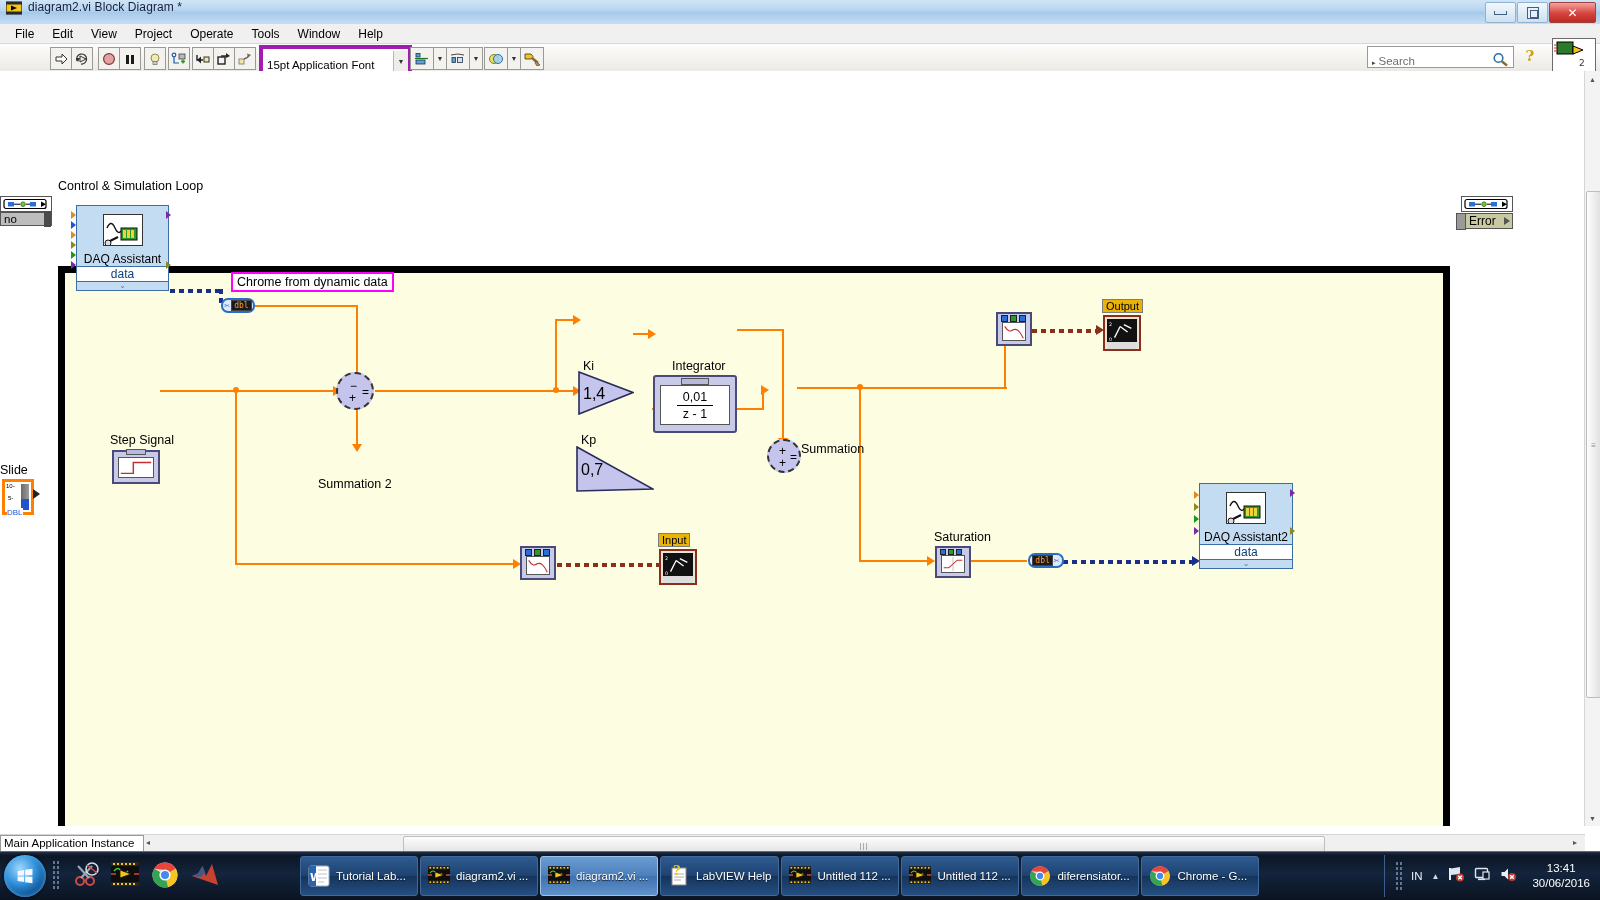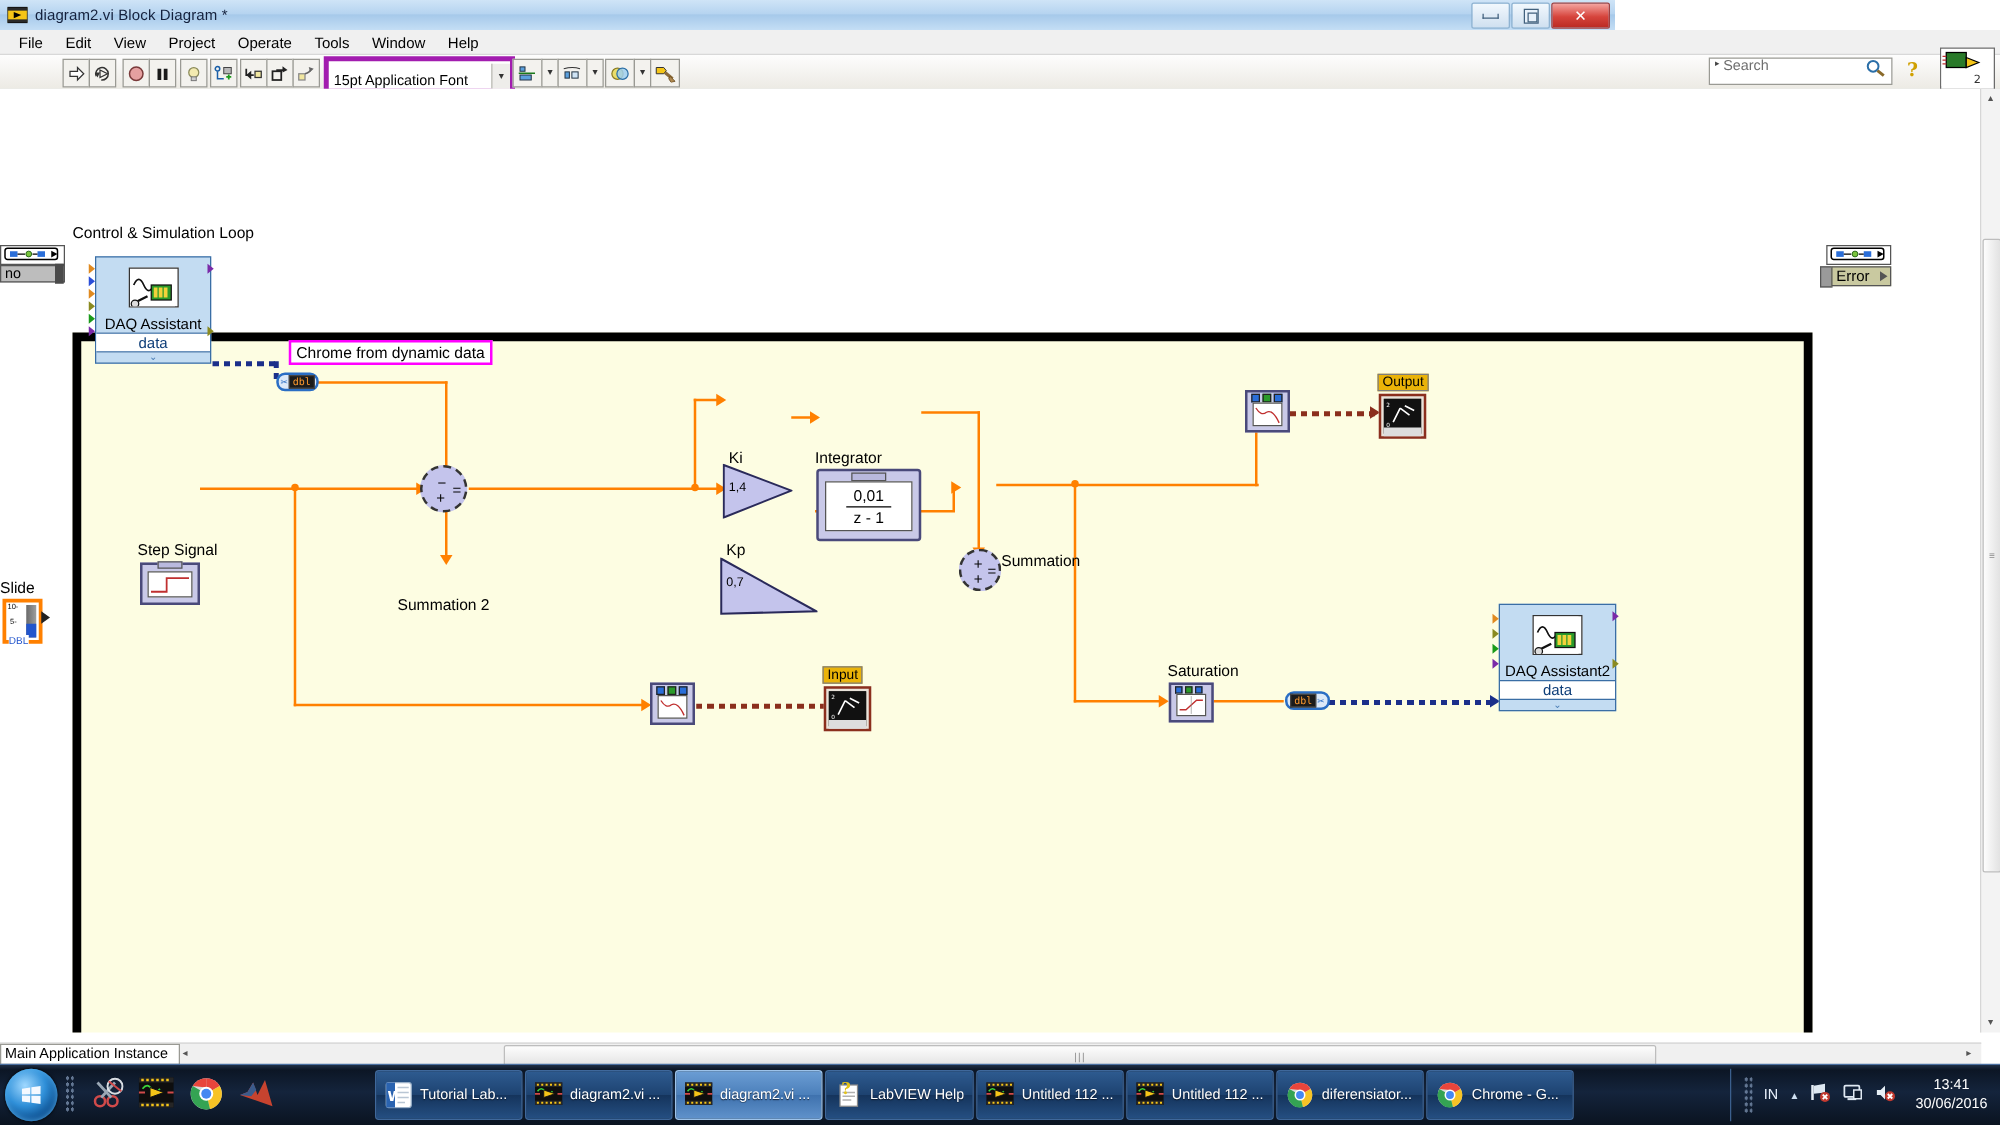--- a/index.html
+++ b/index.html
@@ -6,24 +6,24 @@
   body{
     width:1600px;height:900px;overflow:hidden;
     font-family:"Liberation Sans", sans-serif;
     background:#ffffff;
     -webkit-font-smoothing:none;
   }
   #app{position:relative;width:1600px;height:900px;}
 
   
   .titlebar{
-    position:absolute;left:0;top:0;width:1292px;height:24px;
+    position:absolute;left:0;top:0;width:1600px;height:24px;
     background:linear-gradient(to bottom,#cfe4f7 0%,#b6d4f0 45%,#a6c9ea 50%,#c4def5 100%);
     border-bottom:1px solid #7aa6cc;
-    display:flex;align-items:center;
+    display:flex;
   }
   .tb-icon{width:16px;height:16px;margin-left:6px;margin-right:6px;position:relative;flex:0 0 auto;}
   .tb-title{font-size:12px;color:#14213d;letter-spacing:.1px;}
   .winbtns{position:absolute;right:4px;top:2px;display:flex;gap:1px;}
   .wb{width:29px;height:19px;border:1px solid #8fb3d1;border-radius:2px;
       background:linear-gradient(to bottom,#f2f8fd,#cfe0f0);
       display:flex;align-items:center;justify-content:center;}
   .wb.close{width:45px;border:1px solid #a04040;
       background:linear-gradient(to bottom,#f4a4a0,#d6443c 55%,#bb2b24);}
   .wb span{font-size:11px;color:#2b3a52;font-family:"DejaVu Sans",sans-serif;}
@@ -54,21 +54,21 @@
   .tbtn.lone{margin-right:0;}
   .fontbox{
     position:absolute;left:259px;top:45px;width:145px;height:22px;
     border:4px solid #a21caf;background:#fff;display:flex;align-items:flex-end;
   }
   .fontbox .fl{font-size:11.5px;color:#000;padding-left:4px;flex:1;white-space:nowrap;}
   .fontbox .fa{width:14px;height:20px;border-left:1px solid #b9b9b3;background:#eeedea;
     display:flex;align-items:center;justify-content:center;font-size:7px;color:#333;}
   .searchbox{
     position:absolute;right:86px;top:46px;width:145px;height:20px;
-    border:1px solid #9a9a94;background:#fff;display:flex;align-items:flex-start;
+    border:1px solid #9a9a94;background:#fff;display:flex;align-items:flex-end;
   }
   .searchbox .sarr{font-size:7px;color:#444;padding:0 3px 0 4px;}
   .searchbox .sph{font-size:11.5px;color:#6e6e6e;flex:1;}
   .helpq{position:absolute;right:60px;top:45px;width:20px;height:22px;
     display:flex;align-items:center;justify-content:center;
     font-size:15px;color:#d0a000;font-weight:bold;font-family:"DejaVu Serif",serif;}
   .ctxhelp{position:absolute;right:4px;top:38px;width:42px;height:32px;
     border:1px solid #6b6b6b;background:#fff;overflow:hidden;}
 
   
@@ -94,21 +94,21 @@
       text-align:center;font-size:12px;color:#0d3d78;background:#fff;}
   .daq .daq-chev{width:100%;text-align:center;font-size:8px;color:#4a7db5;line-height:8px;}
   .term{position:absolute;width:0;height:0;border-top:4px solid transparent;border-bottom:4px solid transparent;}
 
   
   .sq{border:2px solid #4a4a7a;background:#c9c9e8;box-sizing:border-box;}
   .sq .inner{background:#fff;border:1px solid #555;box-sizing:border-box;position:relative;overflow:hidden;}
 
   
   .gain{position:absolute;}
-  .gain .gv{position:absolute;font-size:10px;color:#000;}
+  .gain .gv{position:absolute;font-size:16px;color:#000;}
 
   
   .sum{
     position:absolute;border:2px dashed #333;border-radius:50%;
     background:#c4c4ec;box-sizing:border-box;
   }
   .sum .sgn{position:absolute;font-size:12px;color:#000;line-height:10px;}
 
   
   .integ{position:absolute;border:2px solid #4a4a7a;background:#c9c9e8;box-sizing:border-box;border-radius:3px;}
@@ -547,21 +547,21 @@
     </div>
 
     <div class="lbl" style="left:581px;top:362px;">Kp</div>
     <div class="gain" style="left:576px;top:375px;">
       <svg width="78" height="46" viewBox="0 0 78 46">
         <polygon points="1,1 77,43 1,45" fill="#c4c4ec" stroke="#2a2a5a" stroke-width="1.6"></polygon>
       </svg>
       <div class="gv" style="left:5px;top:15px;">0,7</div>
     </div>
 
-    <div class="lbl" style="left:652px;top:288px;">Integrator</div>
+    <div class="lbl" style="left:672px;top:288px;">Integrator</div>
     <div class="integ" style="left:653px;top:304px;width:84px;height:58px;">
       <div class="hdl"></div>
       <div class="scr">
         <div class="num">0,01</div>
         <div class="den">z - 1</div>
       </div>
     </div>
 
     <div class="sum" style="left:767px;top:368px;width:34px;height:34px;">
       <div class="sgn" style="left:10px;top:5px;">+</div>

